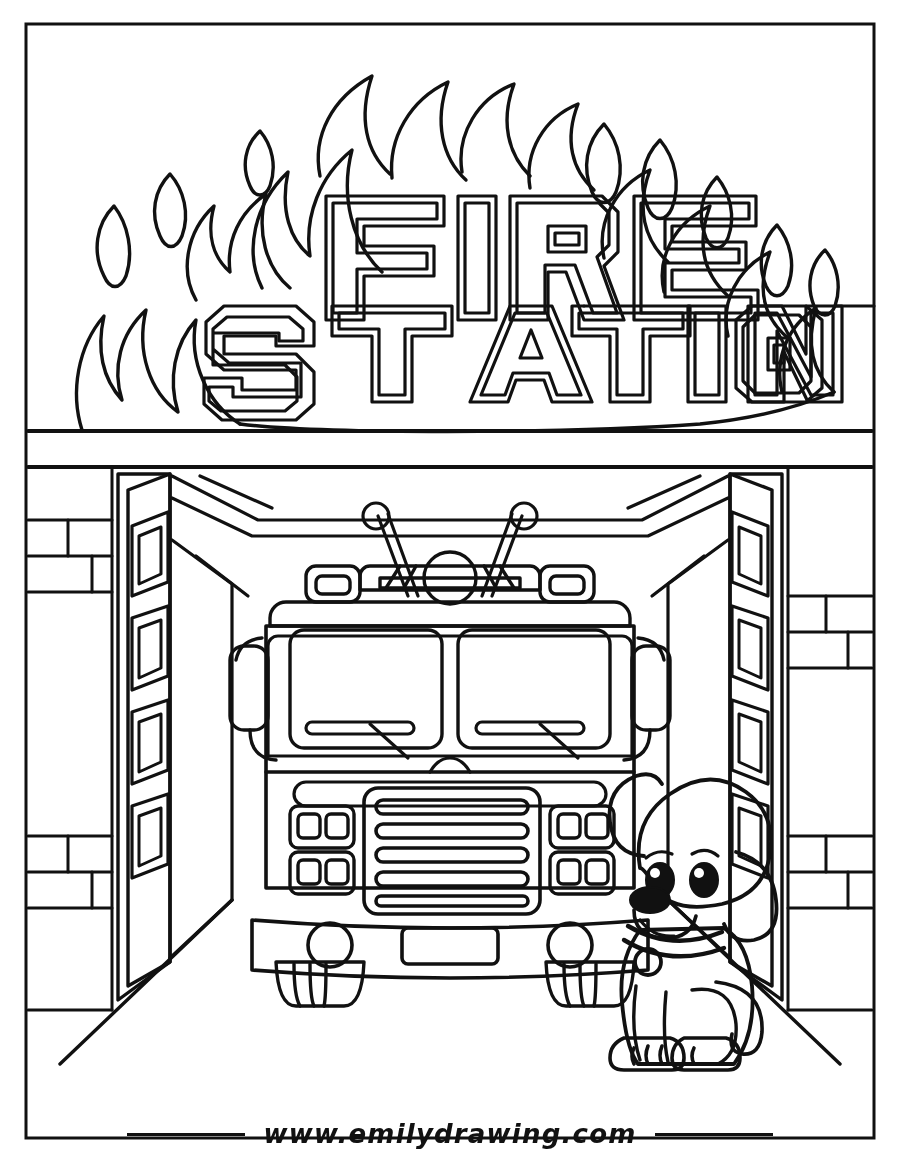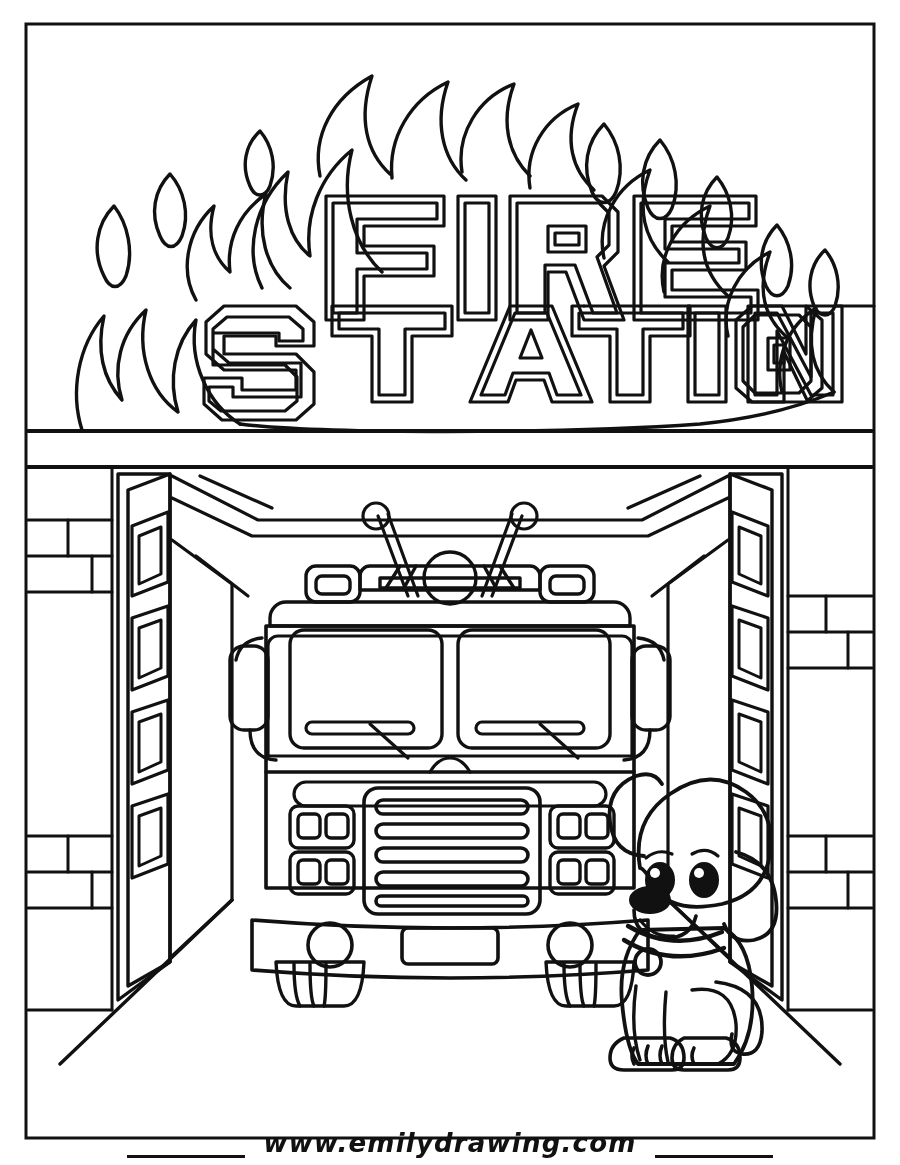--- a/index.html
+++ b/index.html
@@ -28,21 +28,21 @@
     height: 1165px;
     display: block;
   }
   .footer-wrap {
     position: absolute;
     left: 0;
     top: 1110px;
     width: 900px;
     height: 48px;
     display: flex;
-    align-items: flex-end;
+    align-items: center;
     justify-content: center;
     gap: 18px;
     pointer-events: none;
   }
   .rule {
     height: 3px;
     background: #111111;
     width: 118px;
   }
   .footer-text {

